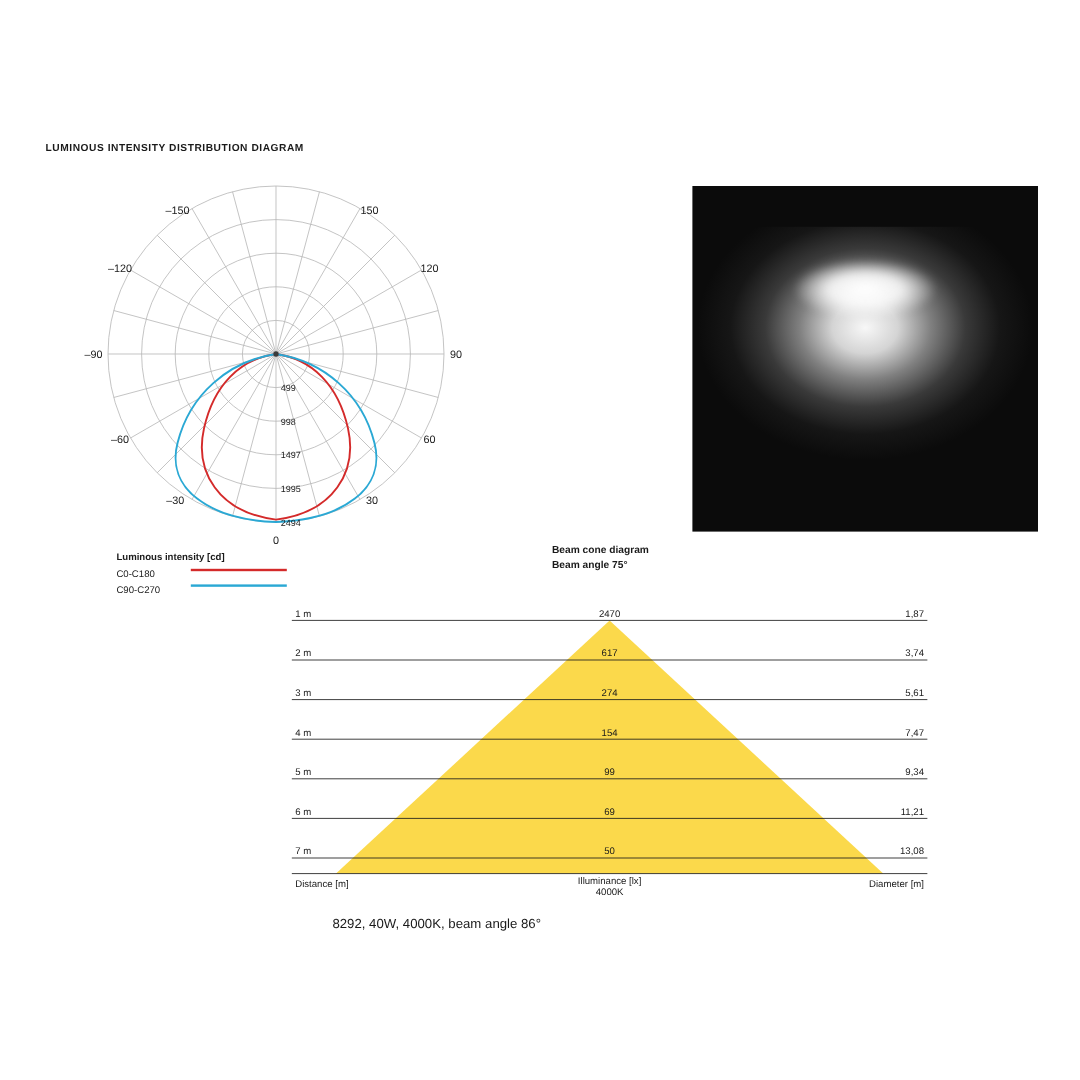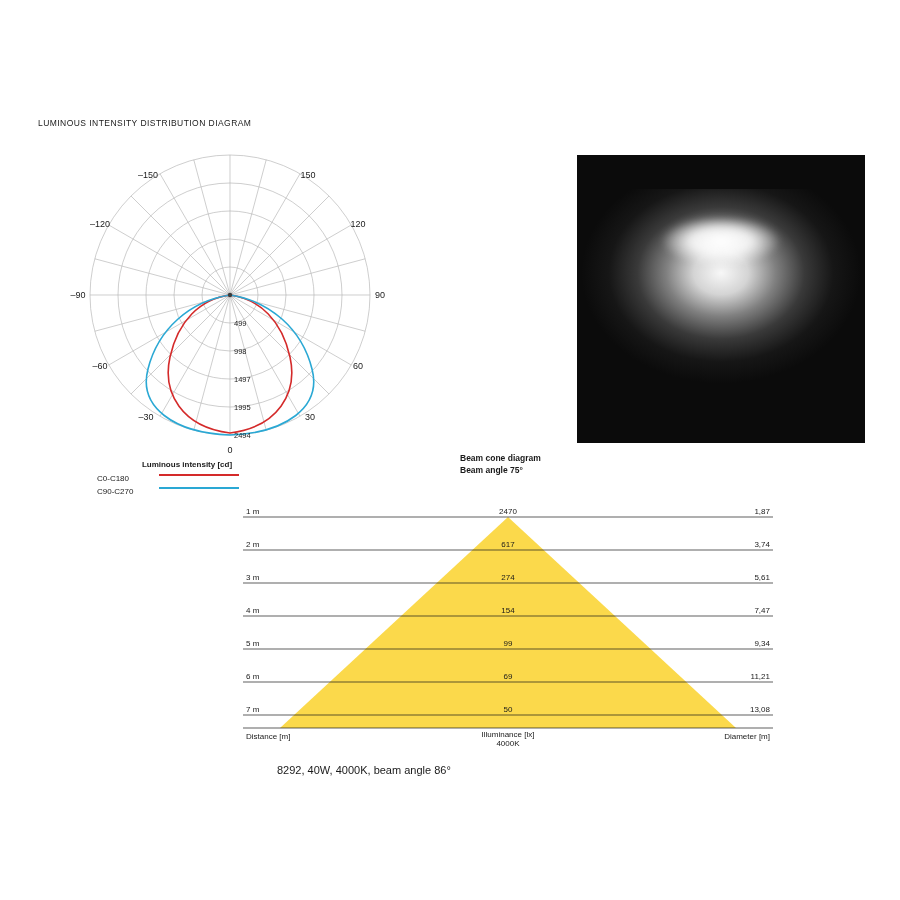--- a/index.html
+++ b/index.html
@@ -6,33 +6,33 @@
   body{
     width:900px;height:900px;background:#ffffff;
     font-family:"Liberation Sans", sans-serif;
     color:#1a1a1a;position:relative;overflow:hidden;
   }
   .page{position:absolute;inset:0;}
 
   
   .section-title{
     position:absolute;left:38px;top:118px;
-    font-size:8.5px;font-weight:normal;letter-spacing:.45px;
+    font-size:8.5px;font-weight:bold;letter-spacing:.45px;
     color:#1a1a1a;text-transform:uppercase;
   }
 
   
   .polar-wrap{position:absolute;left:60px;top:150px;width:420px;height:310px;}
   .polar-svg{display:block;}
   .polar-label{font-size:9px;fill:#1a1a1a;font-family:"Liberation Sans",sans-serif;}
   .ring-label{font-size:7.5px;fill:#1a1a1a;font-family:"Liberation Sans",sans-serif;}
 
   
   .legend{position:absolute;left:97px;top:460px;width:180px;}
-  .legend-title{font-size:8px;font-weight:bold;margin-bottom:5px;text-align:center;}
+  .legend-title{font-size:8px;font-weight:bold;margin-bottom:5px;}
   .legend-row{display:flex;align-items:flex-start;height:13px;}
   .legend-row .lbl{font-size:8px;width:62px;}
   .legend-row .swatch{height:2px;width:80px;}
 
   
   .photo{
     position:absolute;left:577px;top:155px;width:288px;height:288px;
     background:#0b0b0b;overflow:hidden;
   }
   .photo .glow{

